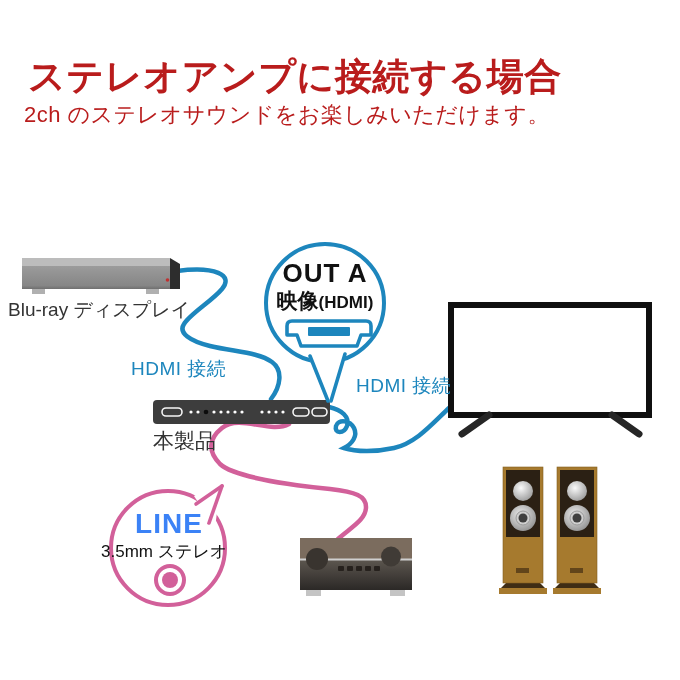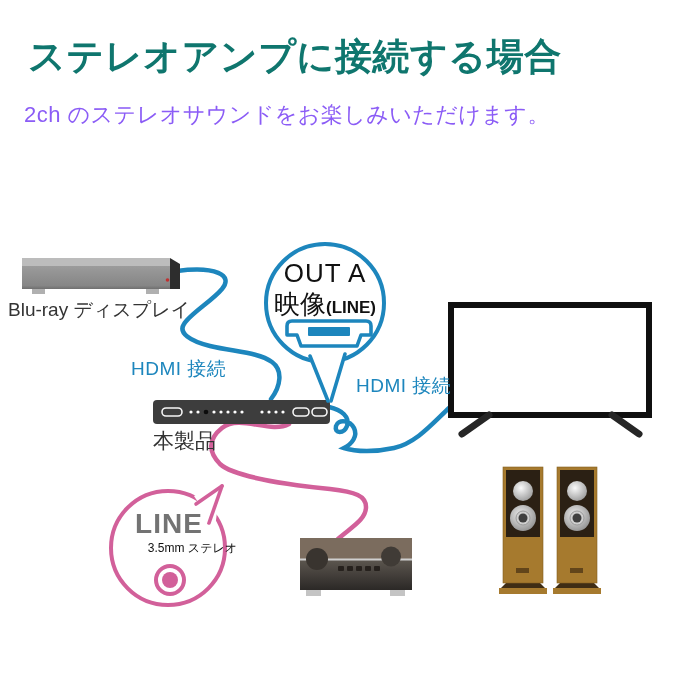--- a/index.html
+++ b/index.html
@@ -2,33 +2,33 @@
 <html><head>
 <meta charset="utf-8">
 <style>
   html,body{margin:0;padding:0;background:#fff;}
   #canvas{
     position:relative;width:680px;height:680px;background:#ffffff;overflow:hidden;
     font-family:"Liberation Sans",sans-serif;
   }
   .layer{position:absolute;left:0;top:0;width:680px;height:680px;pointer-events:none;}
   .lbl{position:absolute;white-space:nowrap;color:#333;}
-  #page-title{left:28px;top:32px;font-size:37px;font-weight:bold;color:#0f766e;letter-spacing:0.5px;}
-  #page-subtitle{left:24px;top:100px;font-size:22px;color:#8b5cf6;letter-spacing:0.5px;}
+  #page-title{left:28px;top:52px;font-size:37px;font-weight:bold;color:#b91c1c;letter-spacing:0.5px;}
+  #page-subtitle{left:24px;top:100px;font-size:22px;color:#b91c1c;letter-spacing:0.5px;}
   #lbl-bluray{left:8px;top:297px;font-size:19px;}
   #lbl-hdmi-left{left:131px;top:356px;font-size:19px;color:#1d86bd;letter-spacing:0.5px;}
   #lbl-hdmi-right{left:356px;top:373px;font-size:19px;color:#1d86bd;letter-spacing:0.5px;}
   #lbl-product{left:153px;top:427px;font-size:21px;font-family:Liberation Serif, serif;}
   #lbl-tv{left:455px;top:430px;width:200px;text-align:center;font-size:20px;}
-  #callout-outa-title{left:266px;top:258px;width:118px;text-align:center;font-size:26px;font-weight:400;color:#111;letter-spacing:1px;}
+  #callout-outa-title{left:266px;top:258px;width:118px;text-align:center;font-size:26px;font-weight:700;color:#111;letter-spacing:1px;}
   #callout-outa-sub{left:258px;top:287px;width:134px;text-align:center;color:#111;}
-  #callout-outa-sub .jp{font-size:26px;font-weight:normal;}
+  #callout-outa-sub .jp{font-size:21px;font-weight:bold;}
   #callout-outa-sub .paren{font-size:17px;font-weight:600;}
-  #callout-line-title{left:110px;top:508px;width:118px;text-align:center;font-size:28px;font-weight:600;color:#737373;letter-spacing:1px;}
-  #callout-line-sub{left:101px;top:540px;width:136px;text-align:right;font-size:12px;color:#111;}
+  #callout-line-title{left:110px;top:508px;width:118px;text-align:center;font-size:28px;font-weight:600;color:#3b82f6;letter-spacing:1px;}
+  #callout-line-sub{left:101px;top:540px;width:136px;text-align:left;font-size:17px;color:#111;}
 </style>
 </head>
 <body>
 
 <div id="canvas">
 
   <svg class="layer" viewBox="0 0 680 680">
     <path d="M 177,271 C 215,266 234,275 222,289 C 212,301 190,314 184,324 C 178,333 190,341 210,346 C 235,352 258,352 272,362 C 283,370 281,386 271,399" fill="none" stroke="#1d86bd" stroke-width="4.5" stroke-linecap="round"></path>
     <path d="M 329,407 C 342,410 350,417 347,426 C 344,434 334,434 336,426 C 338,419 350,420 354,428 C 358,436 352,444 344,448 C 356,452 376,452 394,448 C 416,443 432,424 449,408" fill="none" stroke="#1d86bd" stroke-width="4.5" stroke-linecap="round"></path>
     <path d="M 289,424 C 270,434 240,414 222,428 C 208,439 208,452 220,464 C 234,477 290,485 330,489 C 356,492 366,496 366,507 C 366,520 350,528 338,539" fill="none" stroke="#d2609a" stroke-width="4.5" stroke-linecap="round"></path>
@@ -154,18 +154,18 @@
   </svg>
 
   <div class="lbl" id="page-title">ステレオアンプに接続する場合</div>
   <div class="lbl" id="page-subtitle">2ch のステレオサウンドをお楽しみいただけます。</div>
   <div class="lbl" id="lbl-bluray">Blu-ray ディスプレイ</div>
   <div class="lbl" id="lbl-hdmi-left">HDMI 接続</div>
   <div class="lbl" id="lbl-hdmi-right">HDMI 接続</div>
   <div class="lbl" id="lbl-product">本製品</div>
 
   <div class="lbl" id="callout-outa-title">OUT A</div>
-  <div class="lbl" id="callout-outa-sub"><span class="jp">映像</span><span class="paren">(LINE)</span></div>
+  <div class="lbl" id="callout-outa-sub"><span class="jp">映像</span><span class="paren">(HDMI)</span></div>
 
   <div class="lbl" id="callout-line-title">LINE</div>
   <div class="lbl" id="callout-line-sub">3.5mm ステレオ</div>
 
 </div>
 
 </body></html>

